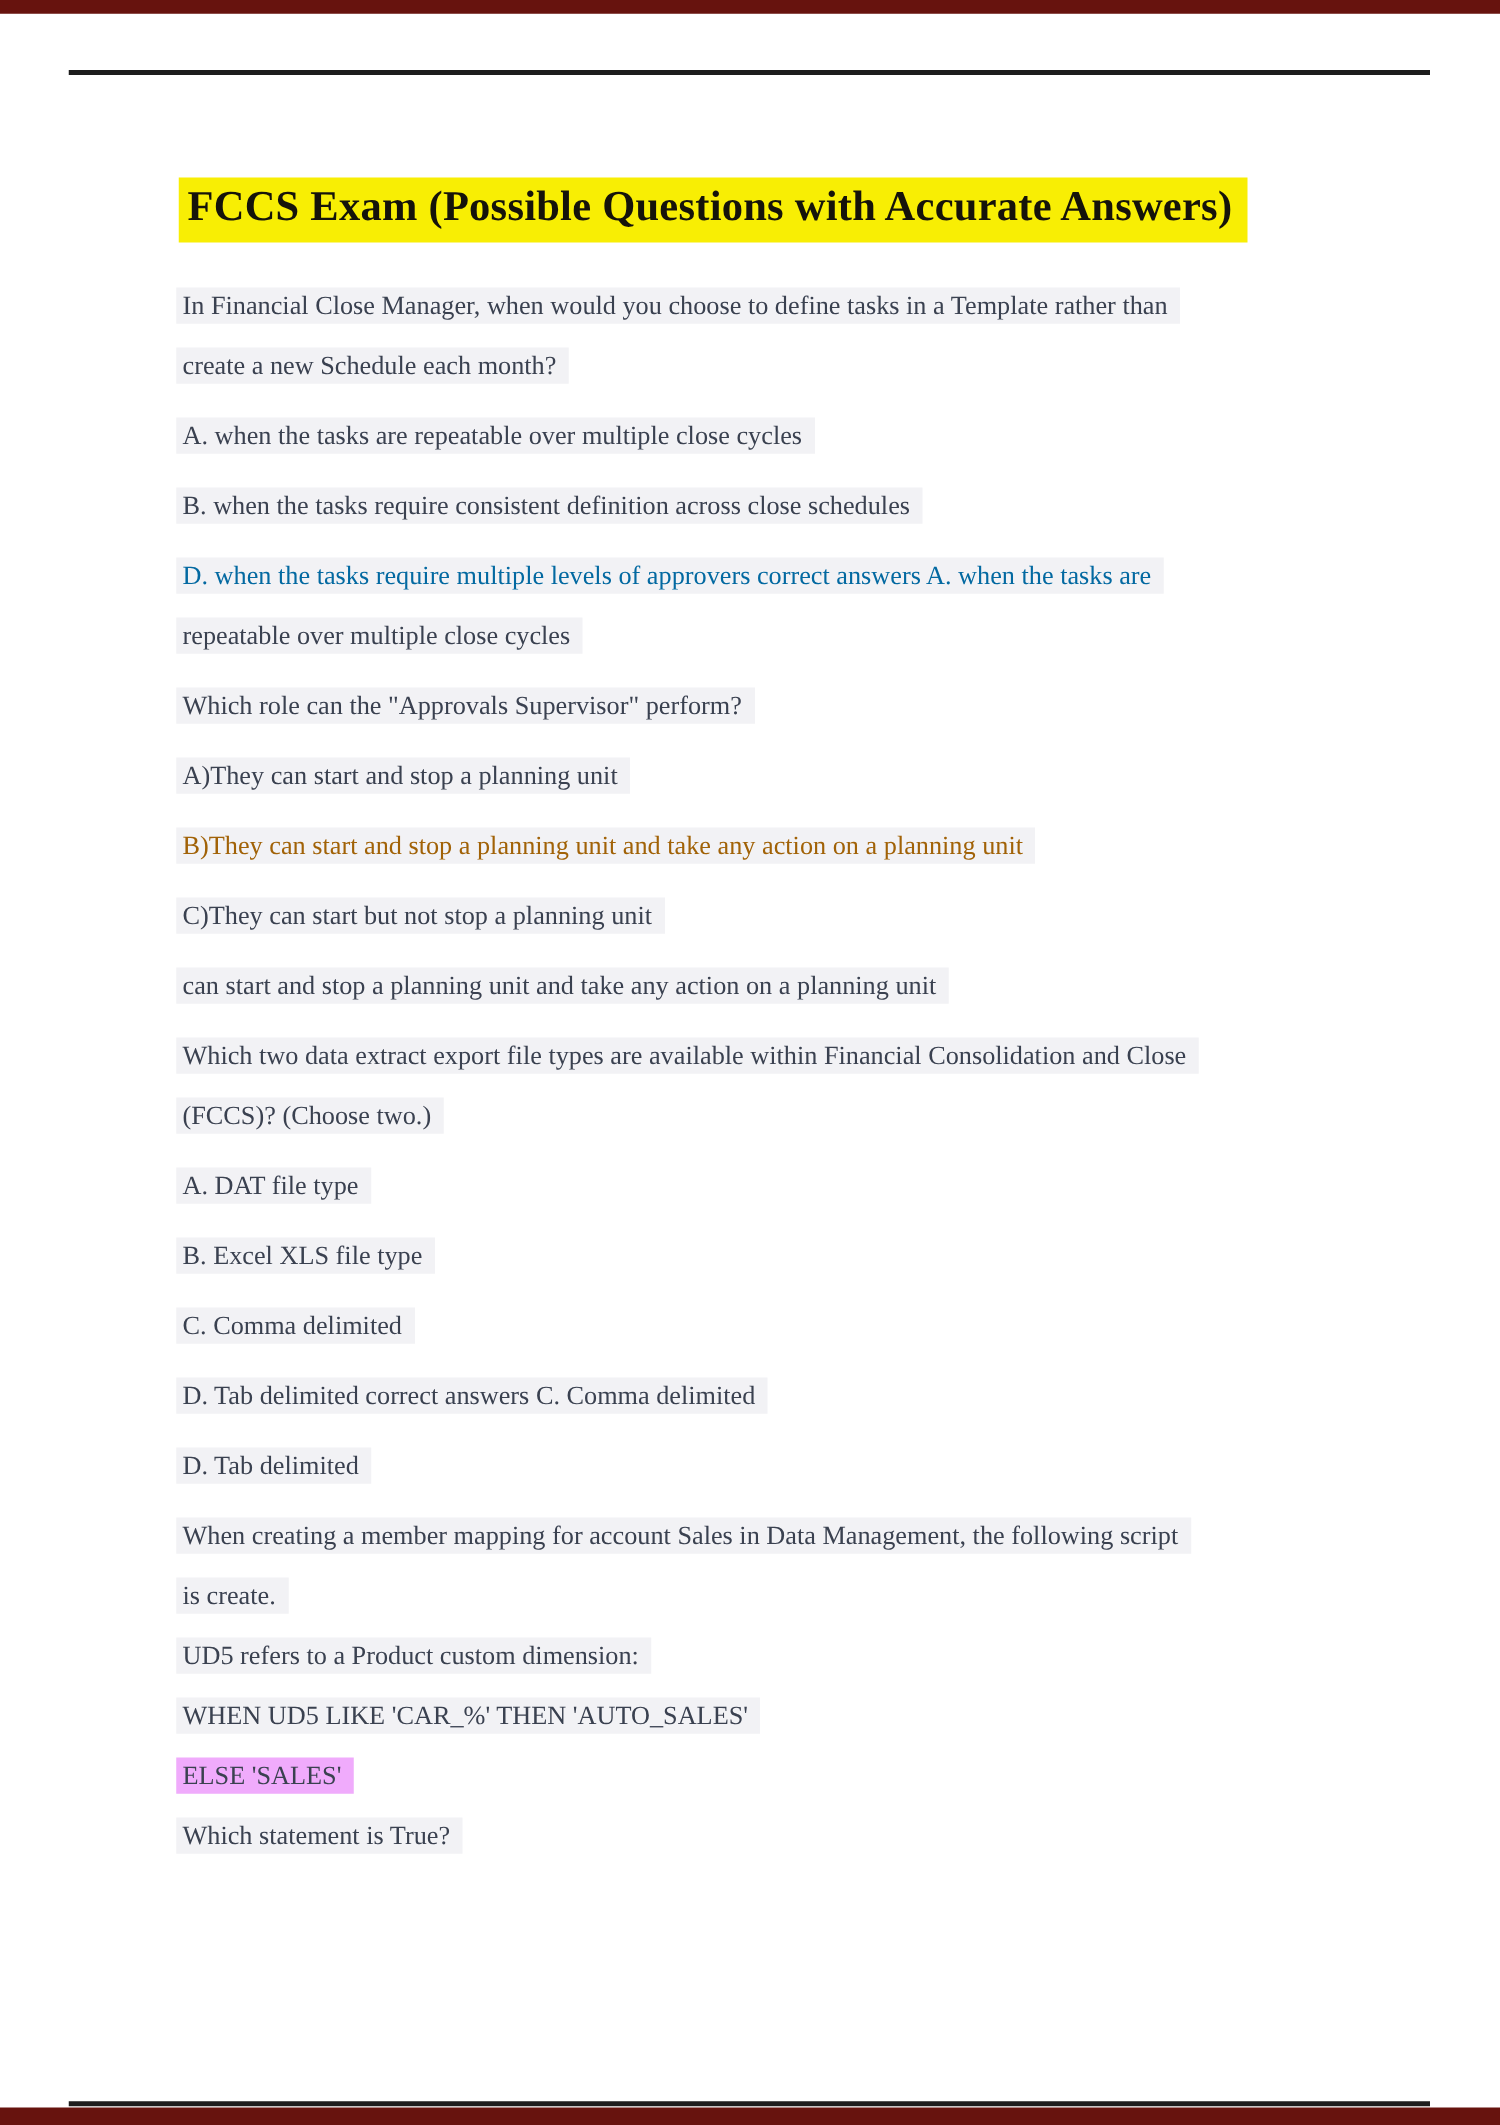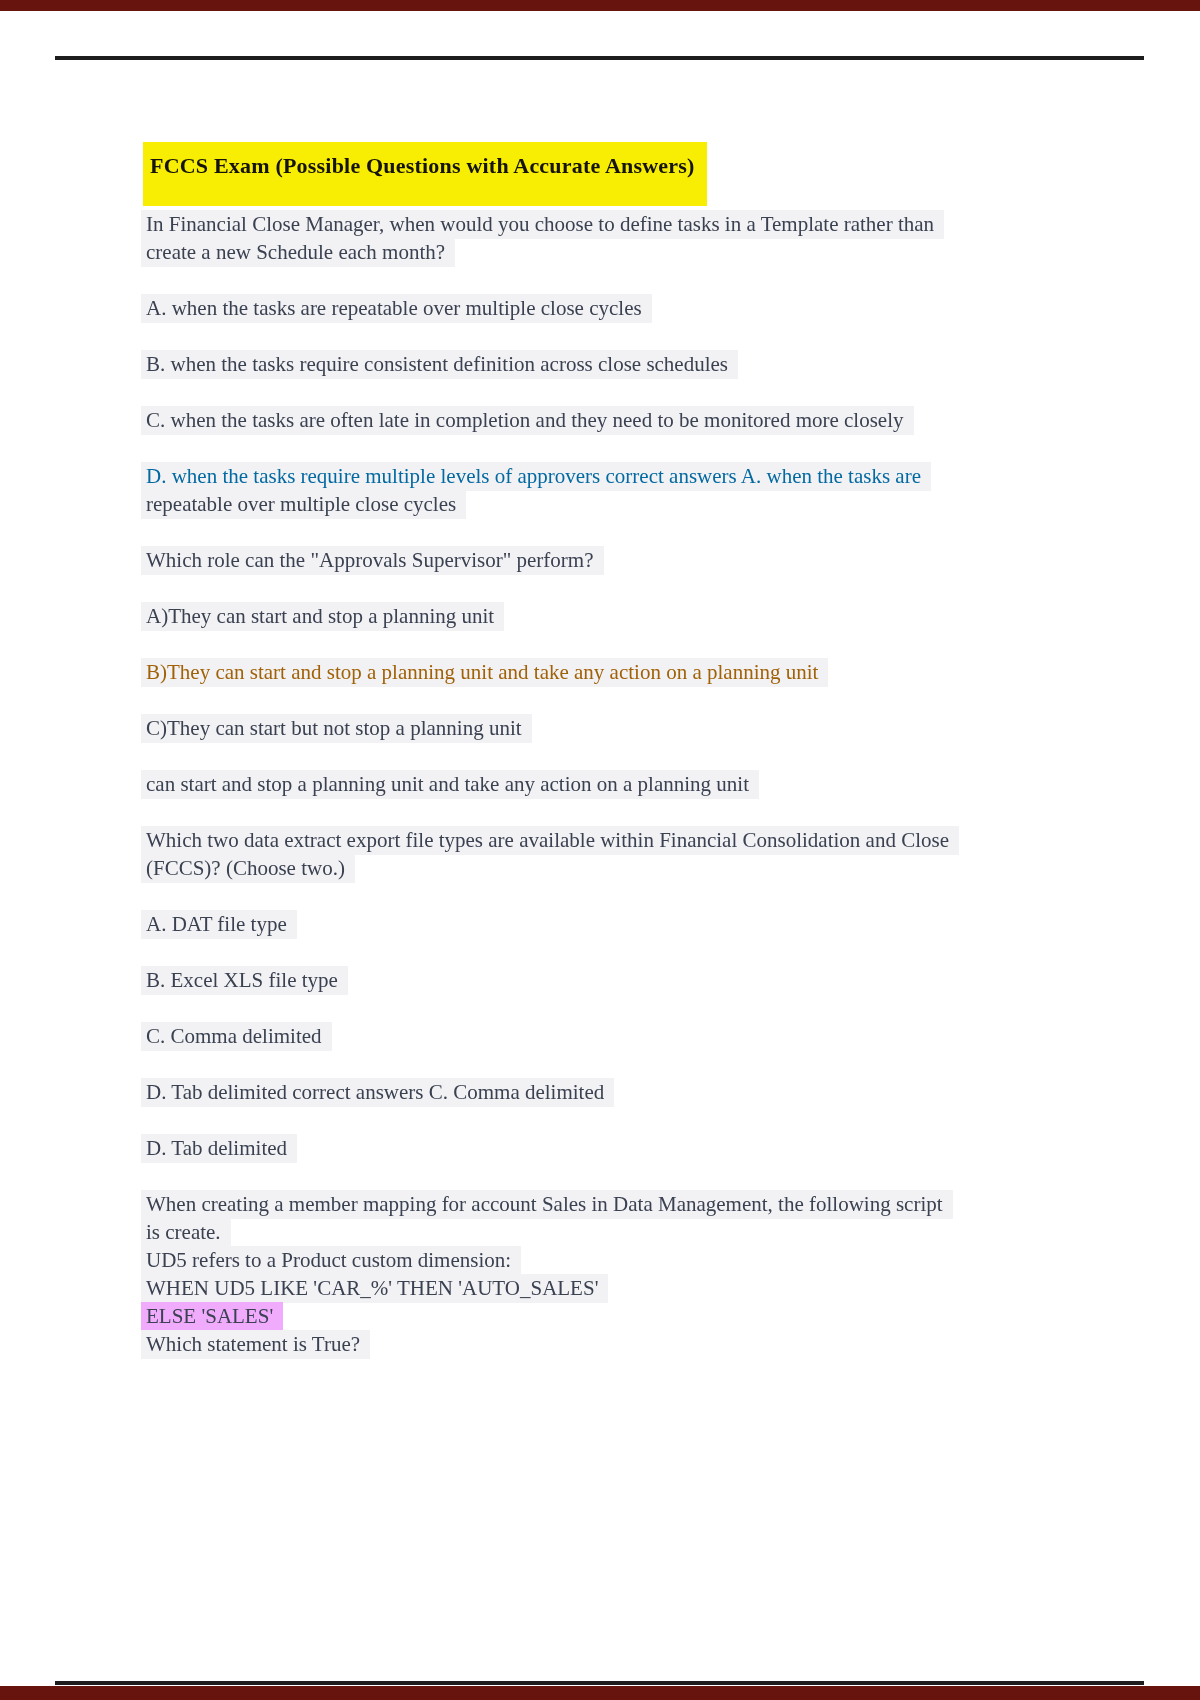--- a/index.html
+++ b/index.html
@@ -31,41 +31,42 @@
   }
   .rule.top { top: 56px; }
   .rule.bottom { top: 1681px; }
   #doc-title {
     position: absolute;
     left: 143px;
     top: 142px;
     height: 48px;
     display: inline-flex;
     align-items: center;
-    padding: 0 12px 16px 7px;
-    font-size: 22px;
+    padding: 0 12px 4px 7px;
+    font-size: 34px;
     font-weight: bold;
     color: #15130a;
     letter-spacing: 0.2px;
     white-space: nowrap;
   }
   #doc-body {
     position: absolute;
     left: 141px;
     top: 210px;
     width: 950px;
   }
   .block { margin: 0 0 28px 0; }
   .block:last-child { margin-bottom: 0; }
   .tline {
     height: 28px;
     line-height: 28px;
     font-size: 21px;
     color: #3a4150;
     white-space: nowrap;
+    margin-top: 20px;
   }
   .tline span {
     padding: 2px 10px 3px 5px;
   }
 </style>
 </head>
 <body>
 
 <div id="page">
   <div class="frame-bar top" style="background: rgb(103, 19, 14);"></div>
@@ -76,23 +77,20 @@
   <div id="doc-body">
       <div class="block">
         <div class="tline"><span style="background: rgb(242, 242, 245); color: rgb(58, 65, 80);">In Financial Close Manager, when would you choose to define tasks in a Template rather than</span></div>
         <div class="tline"><span style="background: rgb(242, 242, 245); color: rgb(58, 65, 80);">create a new Schedule each month?</span></div>
       </div>
       <div class="block">
         <div class="tline"><span style="background: rgb(242, 242, 245); color: rgb(58, 65, 80);">A. when the tasks are repeatable over multiple close cycles</span></div>
       </div>
       <div class="block">
         <div class="tline"><span style="background: rgb(242, 242, 245); color: rgb(58, 65, 80);">B. when the tasks require consistent definition across close schedules</span></div>
-      </div>
-      <div class="block">
-        <div class="tline"><span style="background: rgb(242, 242, 245); color: rgb(58, 65, 80);">C. when the tasks are often late in completion and they need to be monitored more closely</span></div>
       </div>
       <div class="block">
         <div class="tline"><span style="background: rgb(242, 242, 245); color: #0369a1;">D. when the tasks require multiple levels of approvers correct answers A. when the tasks are</span></div>
         <div class="tline"><span style="background: rgb(242, 242, 245); color: rgb(58, 65, 80);">repeatable over multiple close cycles</span></div>
       </div>
       <div class="block">
         <div class="tline"><span style="background: rgb(242, 242, 245); color: rgb(58, 65, 80);">Which role can the "Approvals Supervisor" perform?</span></div>
       </div>
       <div class="block">
         <div class="tline"><span style="background: rgb(242, 242, 245); color: rgb(58, 65, 80);">A)They can start and stop a planning unit</span></div>

